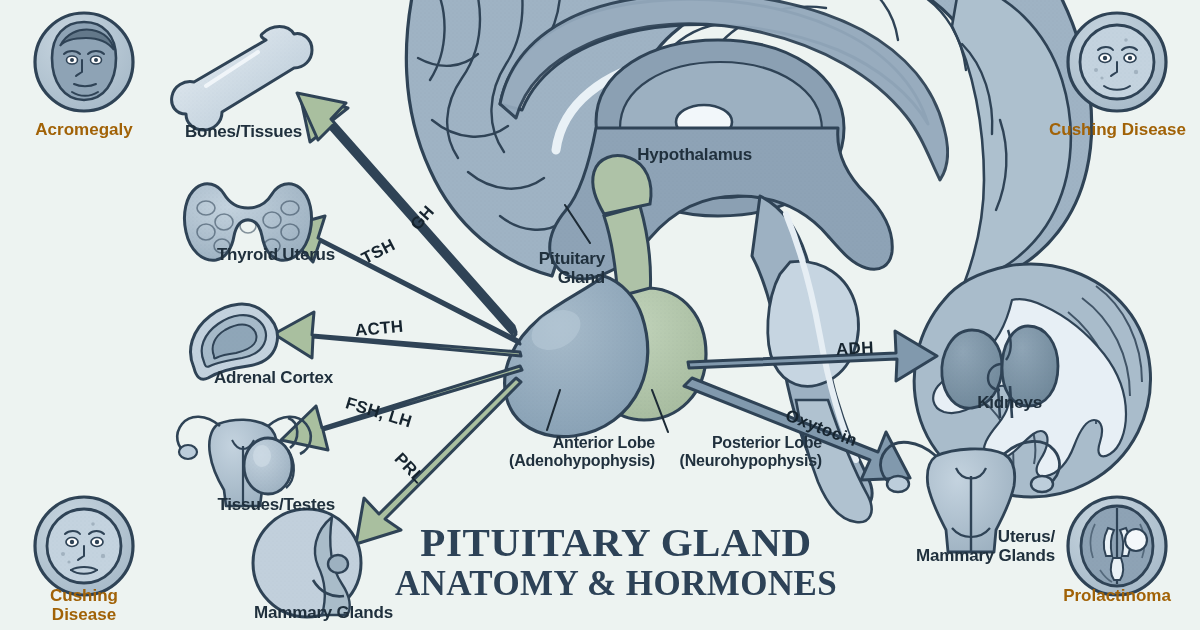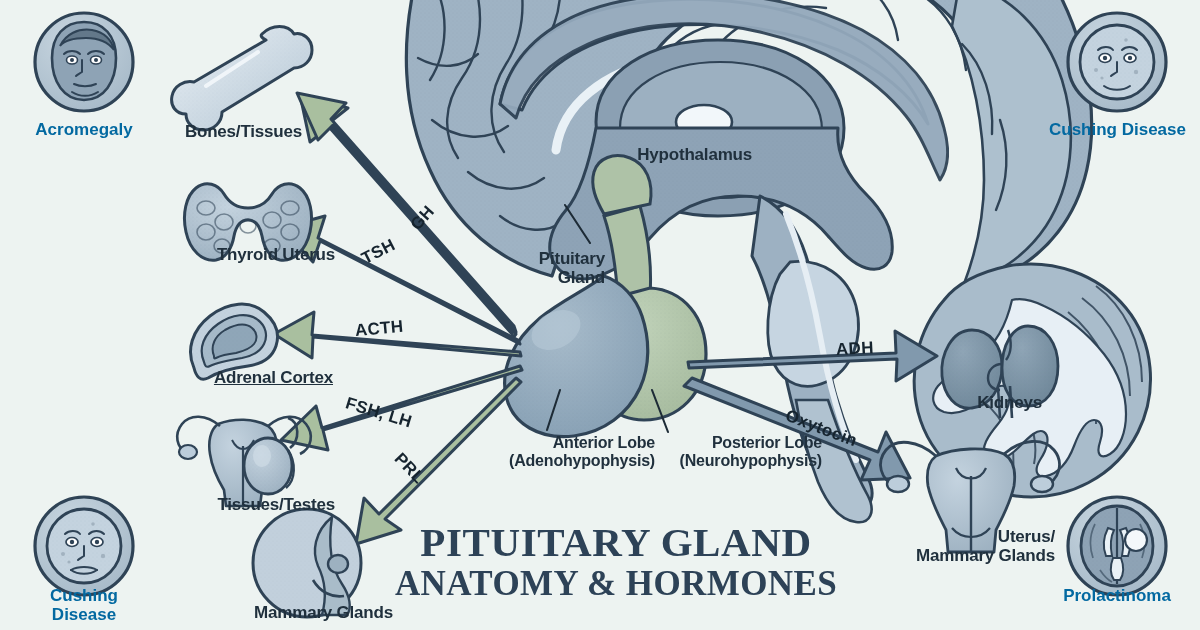--- a/index.html
+++ b/index.html
@@ -37,21 +37,21 @@
     position:absolute;left:386px;top:522px;width:460px;
     text-align:center;
     color:#2d4257;
     font-family:"Liberation Serif", serif;
     font-weight:bold;
   }
   .title-1{font-size:41px;letter-spacing:0.6px;line-height:1.02;}
   .title-2{font-size:35px;letter-spacing:0.4px;line-height:1.05;margin-top:2px;}
   .corner-lbl{
     position:absolute;text-align:center;
-    color:#0369a1;font-size:17px;font-weight:600;line-height:1.12;
+    color:#a16207;font-size:17px;font-weight:600;line-height:1.12;
     white-space:pre;
   }
 </style>
 </head>
 <body>
 
 <div id="stage">
 
   <svg class="layer" viewBox="0 0 1200 630">
     <defs>
@@ -446,21 +446,21 @@
   <div class="lbl" style="left:495px;top:249px;width:110px;">Pituitary
 Gland</div>
 
   <div class="lbl sm" style="left:612px;top:434px;width:210px;">Posterior Lobe
 (Neurohypophysis)</div>
 
   <div class="lbl" style="left:162px;top:122px;width:140px;">Bones/Tissues</div>
 
   <div class="lbl" style="left:170px;top:245px;width:165px;">Thyroid Uterus</div>
 
-  <div class="lbl" style="left:158px;top:368px;width:175px;text-decoration:underline;">Adrenal Cortex</div>
+  <div class="lbl" style="left:158px;top:368px;width:175px;">Adrenal Cortex</div>
 
   <div class="lbl" style="left:160px;top:495px;width:175px;">Tissues/Testes</div>
 
   <div class="lbl" style="left:228px;top:603px;width:165px;">Mammary Glands</div>
 
   <div class="lbl" style="left:932px;top:393px;width:110px;">Kidneys</div>
 
   <div class="lbl" style="left:895px;top:527px;width:160px;">Uterus/
 Mammary Glands</div>
 

